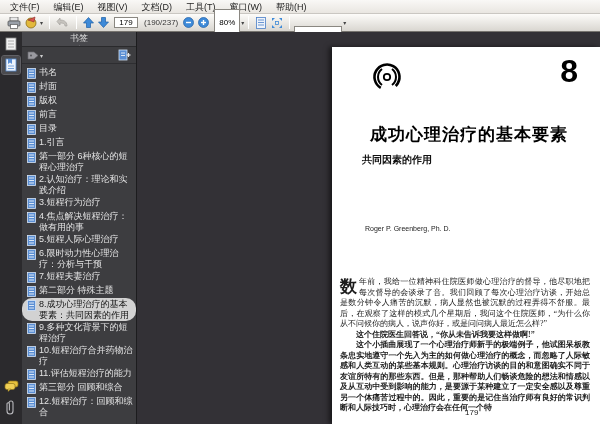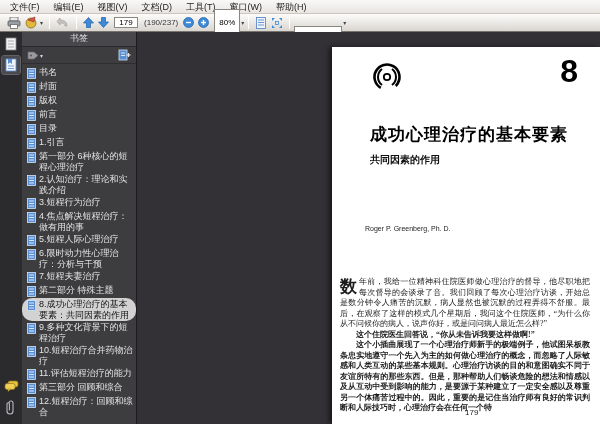--- a/index.html
+++ b/index.html
@@ -56,21 +56,21 @@
   
   .canvas { flex:1; position:relative; background:#333136; overflow:hidden; }
   .page { position:absolute; left:195px; top:15px; right:0; bottom:0; background:#ffffff;
     box-shadow:-3px 0 5px rgba(0,0,0,0.55); }
   .page-head { position:relative; height:110px; }
   .chapter-logo { position:absolute; left:40px; top:15px; }
   .chapter-number { position:absolute; right:22px; top:6px; font-size:32px;
     font-weight:bold; color:#000; font-family:"Liberation Sans",sans-serif; }
   .doc-title { position:absolute; left:38px; top:76px; font-size:17px; font-weight:bold;
     color:#000; letter-spacing:1px; white-space:nowrap; }
-  .doc-subtitle { position:absolute; left:38px; top:106px; font-size:10px; font-weight:bold; color:#111; }
+  .doc-subtitle { position:absolute; left:30px; top:106px; font-size:10px; font-weight:bold; color:#111; }
   .doc-author { position:absolute; left:33px; top:178px; font-size:7px; color:#222; }
   .doc-body { position:absolute; left:8px; top:230px; width:250px; font-size:8px;
     line-height:10.5px; color:#1b1b1b; text-align:justify;
     font-family:"Liberation Serif","DejaVu Serif",serif; }
   .drop-cap { float:left; font-size:17px; line-height:18px; font-weight:bold;
     margin:1px 2px 0 0; }
   .para { text-indent:2em;font-weight:bold; }
   .page-num { position:absolute; left:133px; bottom:7px; font-size:8px; color:#222; }
 </style>
 </head>

